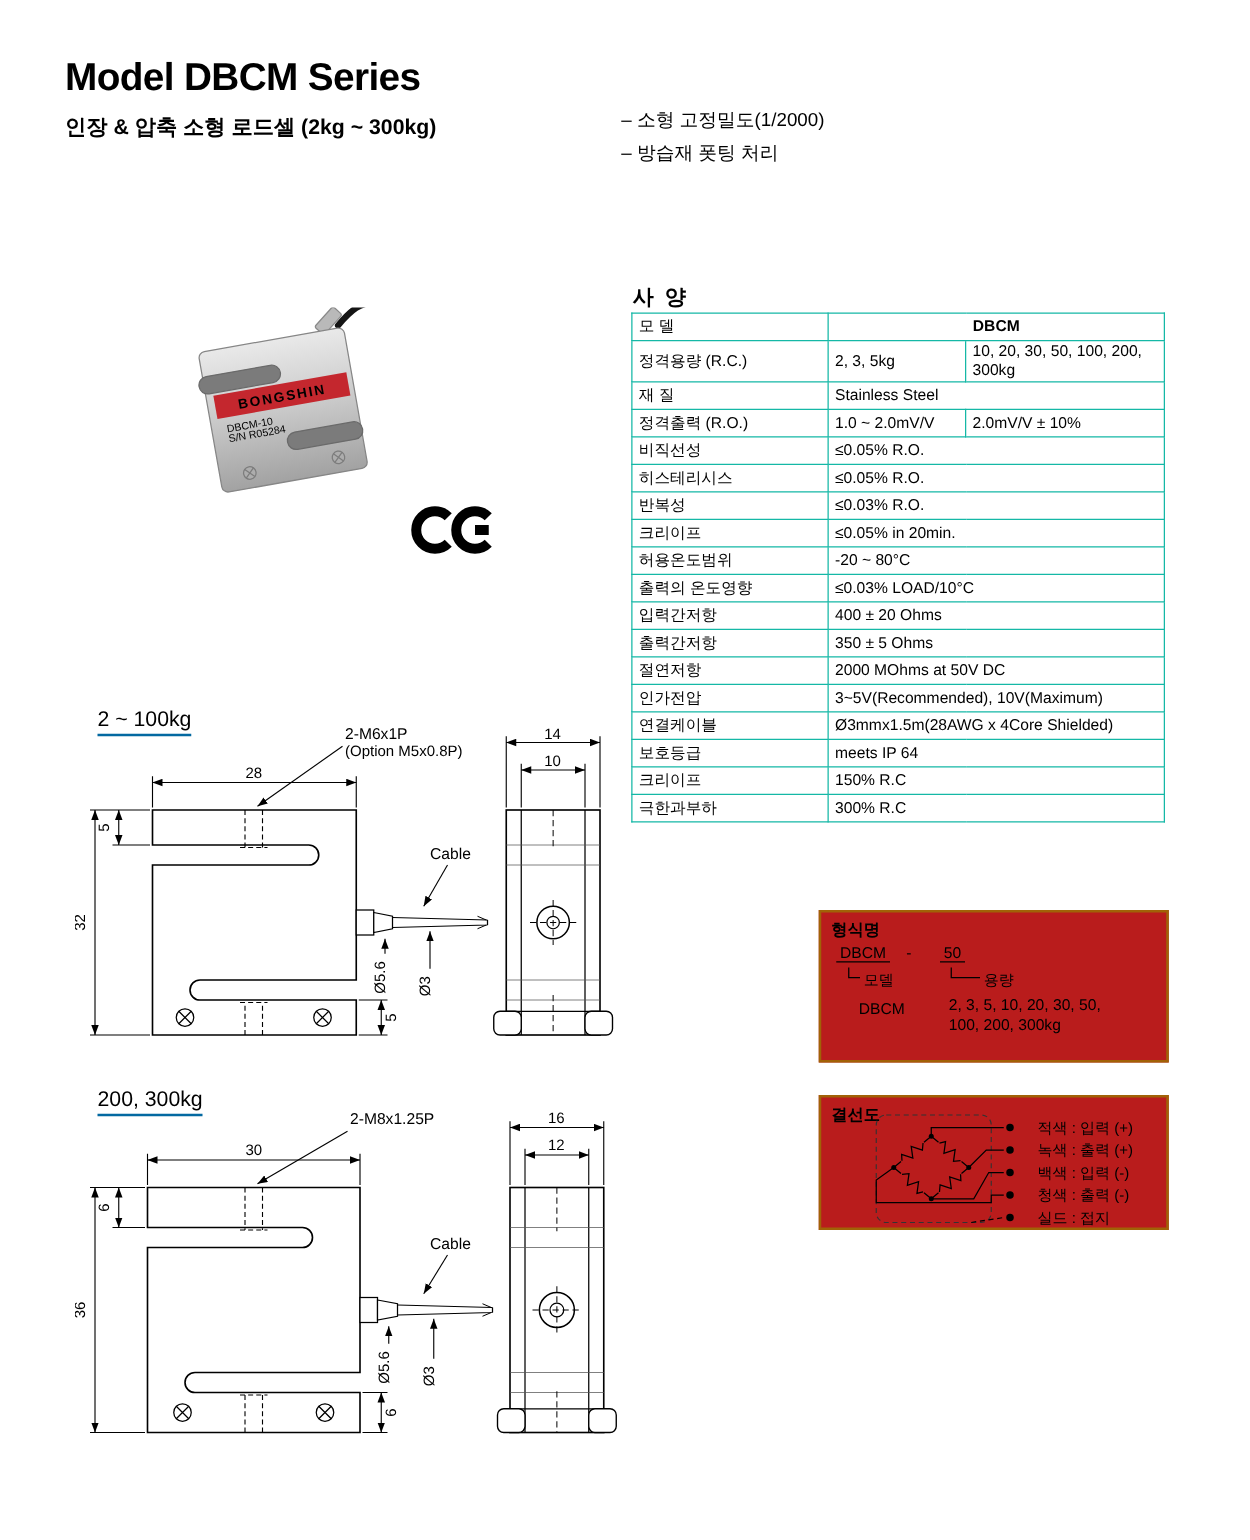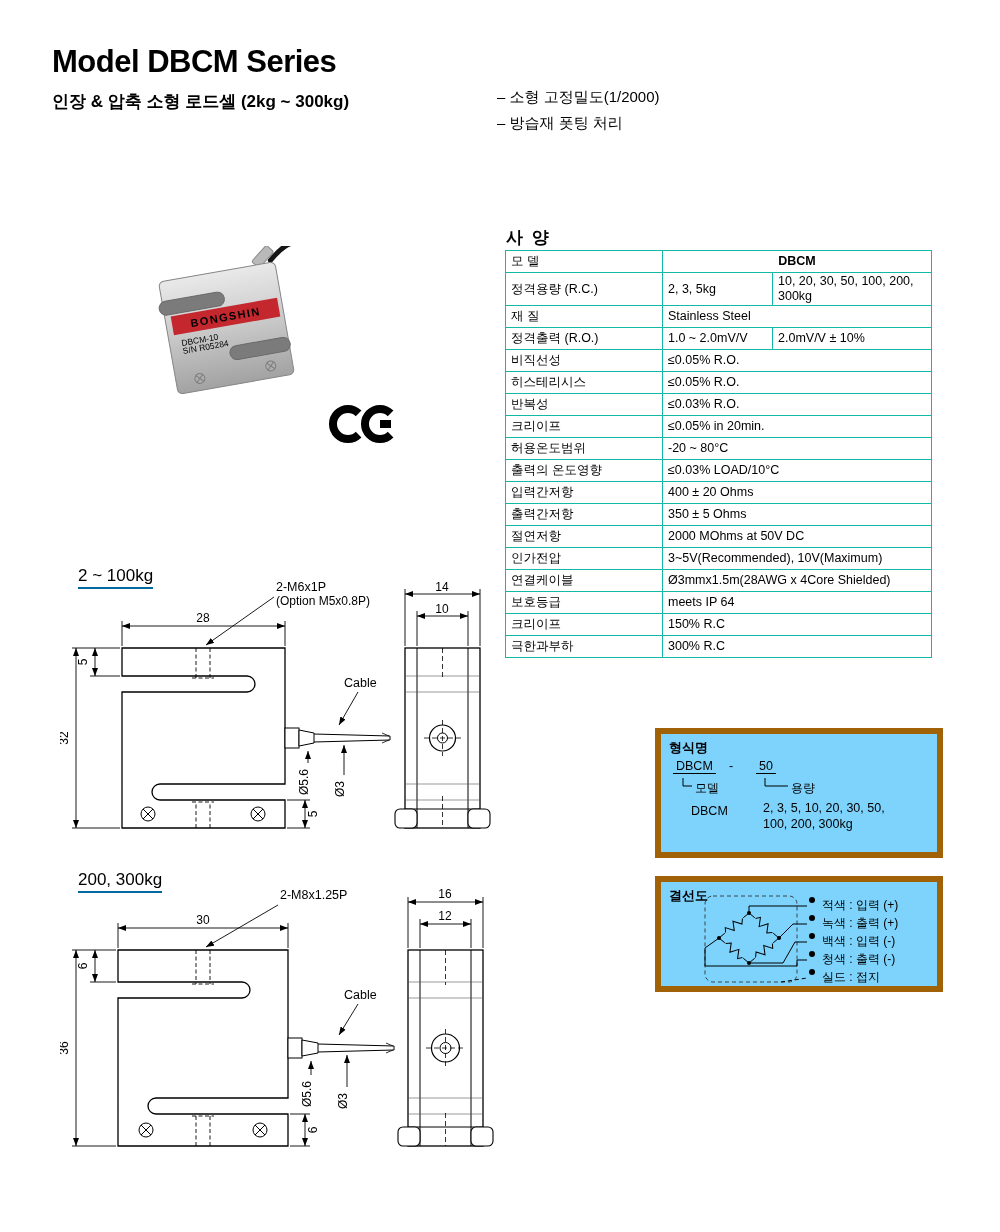--- a/index.html
+++ b/index.html
@@ -10,26 +10,26 @@
   .abs{position:absolute}
   .doc-title{font-size:31px;font-weight:bold;letter-spacing:-0.5px}
   .doc-subtitle{font-size:17px;font-weight:bold}
   .feature{font-size:15px;line-height:26px;white-space:nowrap}
   .sec-title{font-size:17px;font-weight:bold;letter-spacing:2px}
   .dwg-title{font-size:17px;font-weight:normal;border-bottom:2px solid #0369a1;padding-bottom:1px;display:inline-block}
   .spec-table{border-collapse:collapse;font-size:12.5px;table-layout:fixed;width:426px}
   .spec-table td{border:1px solid #14b8a6;padding:1px 5px;height:19px;line-height:1.2;vertical-align:middle}
   .spec-table td.lbl{white-space:nowrap}
   .model-cell{text-align:center;font-weight:bold}
-  .box{border:6px solid #a16207;background:#7dd3fc}
+  .box{border:2px solid #a16207;background:#b91c1c}
   .box-title{font-size:13px;font-weight:bold}
   .txt12{font-size:12px;white-space:nowrap}
   .txt125{font-size:12.5px;white-space:nowrap}
   .u{border-bottom:1px solid #000;padding:0 3px;display:inline-block}
-  .wire-row{position:absolute;left:148px;height:18px;display:flex;align-items:flex-start;gap:7px;font-size:12px;white-space:nowrap}
+  .wire-row{position:absolute;left:148px;height:18px;display:flex;align-items:center;gap:19px;font-size:12px;white-space:nowrap}
   .bullet{width:6px;height:6px;border-radius:50%;background:#000;display:inline-block;flex:0 0 auto}
   svg text{font-family:"Liberation Sans","DejaVu Sans",sans-serif;fill:#000}
 </style>
 </head>
 <body>
 
 <div class="abs doc-title" style="left:52px;top:44px">Model DBCM Series</div>
 <div class="abs doc-subtitle" style="left:52px;top:90px">인장 &amp; 압축 소형 로드셀 (2kg ~ 300kg)</div>
 <div class="abs" style="left:497px;top:84px">
   <div class="feature">– 소형 고정밀도(1/2000)</div>

